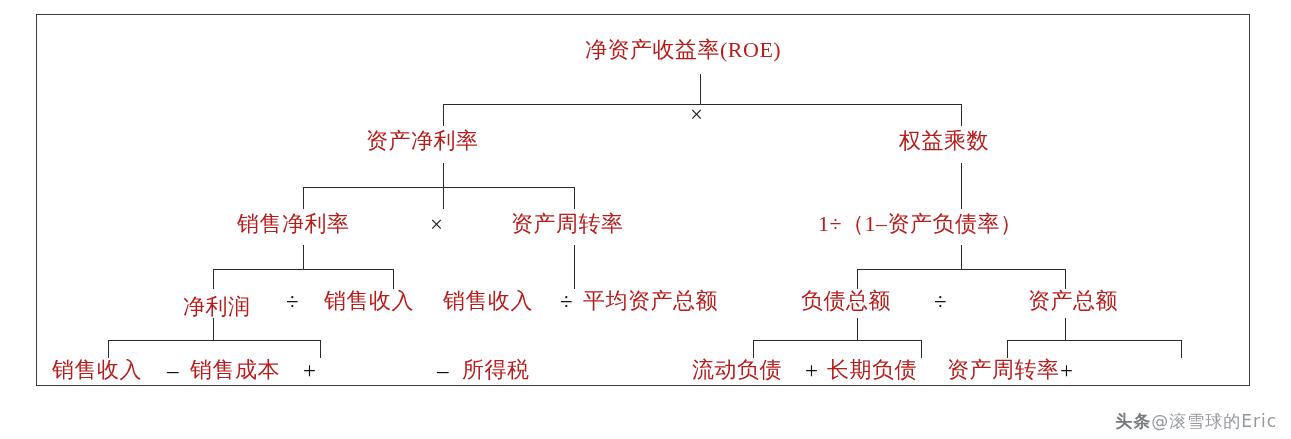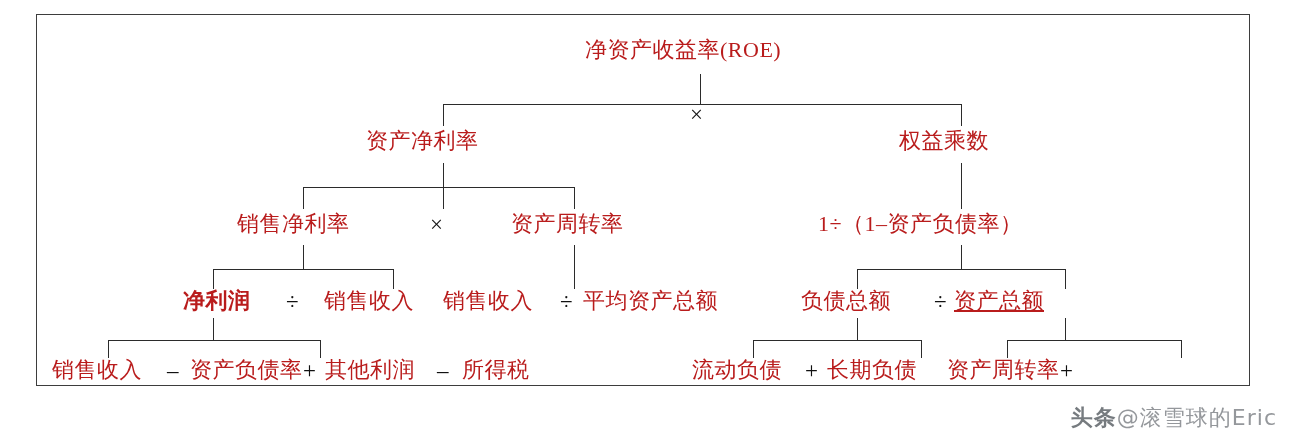--- a/index.html
+++ b/index.html
@@ -50,21 +50,21 @@
   }
   .hline {
     position: absolute;
     height: 0;
     border-top: 1.6px solid #2b2b2b;
   }
   .watermark {
     position: absolute;
     right: 14px;
     bottom: 6px;
-    font-size: 22px;
+    font-size: 17px;
     font-family: "DejaVu Sans", sans-serif;
     color: #8f9296;
     letter-spacing: 1px;
     opacity: 0.95;
     white-space: nowrap;
   }
   .wm-strong {
     color: #6f7479;
     font-weight: bold;
   }
@@ -105,50 +105,49 @@
   <div class="vline" style="left:213px; top:269px; height:20px;"></div>
   <div class="vline" style="left:393px; top:269px; height:20px;"></div>
 
   <div class="vline" style="left:574px; top:245px; height:44px;"></div>
 
   <div class="vline" style="left:961px; top:245px; height:24px;"></div>
   <div class="hline" style="left:857px; top:269px; width:208px;"></div>
   <div class="vline" style="left:857px; top:269px; height:20px;"></div>
   <div class="vline" style="left:1065px; top:269px; height:20px;"></div>
 
-  <div class="node" style="left:183px; top:286px;font-weight:bold;">净利润</div>
+  <div class="node" style="left:183px; top:292px;">净利润</div>
   <div class="op" style="left:286px; top:289px;">÷</div>
   <div class="node" style="left:324px; top:286px;">销售收入</div>
   <div class="node" style="left:443px; top:286px;">销售收入</div>
   <div class="op" style="left:560px; top:289px;">÷</div>
   <div class="node" style="left:583px; top:286px;">平均资产总额</div>
   <div class="node" style="left:801px; top:286px;">负债总额</div>
   <div class="op" style="left:934px; top:289px;">÷</div>
-  <div class="node" style="left:954px; top:286px;text-decoration:underline;">资产总额</div>
+  <div class="node" style="left:1028px; top:286px;">资产总额</div>
 
   <div class="vline" style="left:213px; top:318px; height:22px;"></div>
   <div class="hline" style="left:108px; top:340px; width:212px;"></div>
   <div class="vline" style="left:108px; top:340px; height:18px;"></div>
   <div class="vline" style="left:320px; top:340px; height:18px;"></div>
 
   <div class="vline" style="left:857px; top:318px; height:22px;"></div>
   <div class="hline" style="left:753px; top:340px; width:168px;"></div>
   <div class="vline" style="left:753px; top:340px; height:18px;"></div>
   <div class="vline" style="left:921px; top:340px; height:18px;"></div>
 
   <div class="vline" style="left:1065px; top:318px; height:22px;"></div>
   <div class="hline" style="left:1007px; top:340px; width:174px;"></div>
   <div class="vline" style="left:1007px; top:340px; height:18px;"></div>
   <div class="vline" style="left:1181px; top:340px; height:18px;"></div>
 
   <div class="node" style="left:52px; top:355px;">销售收入</div>
   <div class="op" style="left:167px; top:358px;">–</div>
-  <div class="node" style="left:190px; top:355px;">资产负债率</div>
+  <div class="node" style="left:190px; top:355px;">销售成本</div>
   <div class="op" style="left:303px; top:358px;">+</div>
-  <div class="node" style="left:325px; top:355px;">其他利润</div>
   <div class="op" style="left:437px; top:358px;">–</div>
   <div class="node" style="left:462px; top:355px;">所得税</div>
 
   <div class="node" style="left:692px; top:355px;">流动负债</div>
   <div class="op" style="left:805px; top:358px;">+</div>
   <div class="node" style="left:827px; top:355px;">长期负债</div>
 
   <div class="node" style="left:947px; top:355px;">资产周转率</div>
   <div class="op" style="left:1060px; top:358px;">+</div>
 

